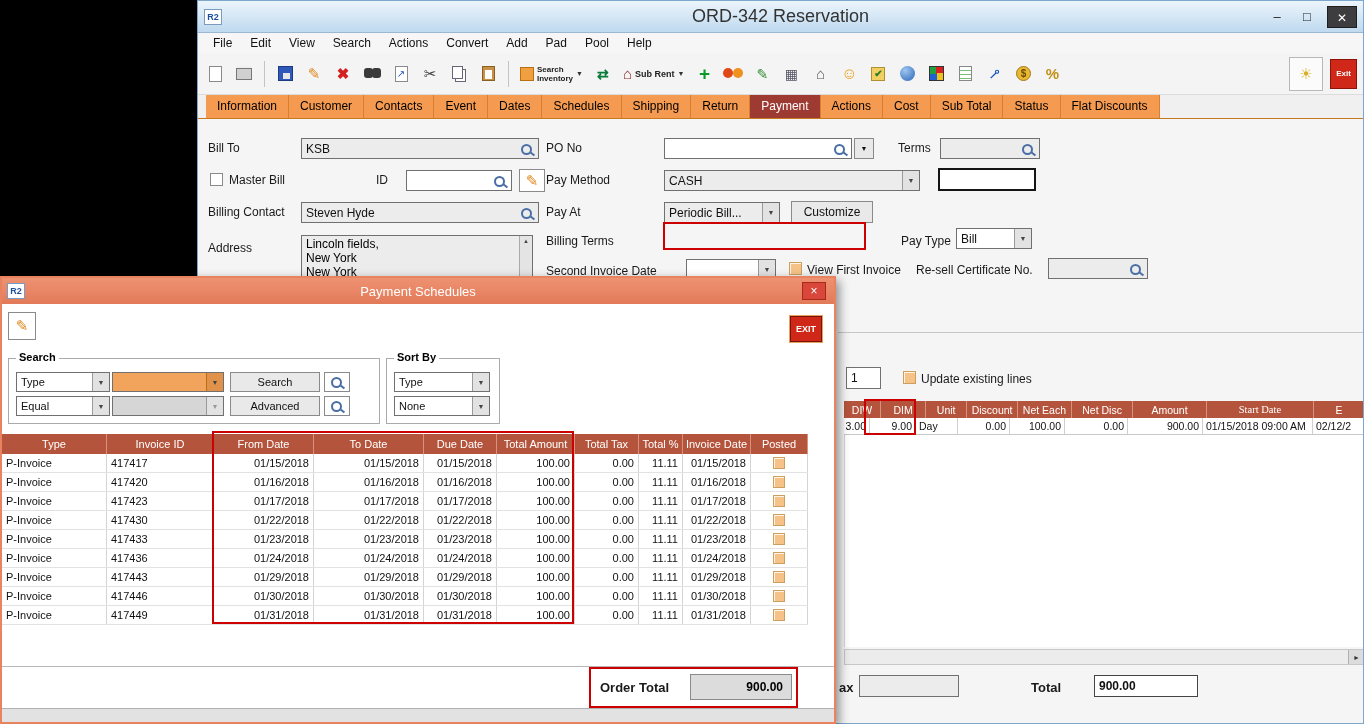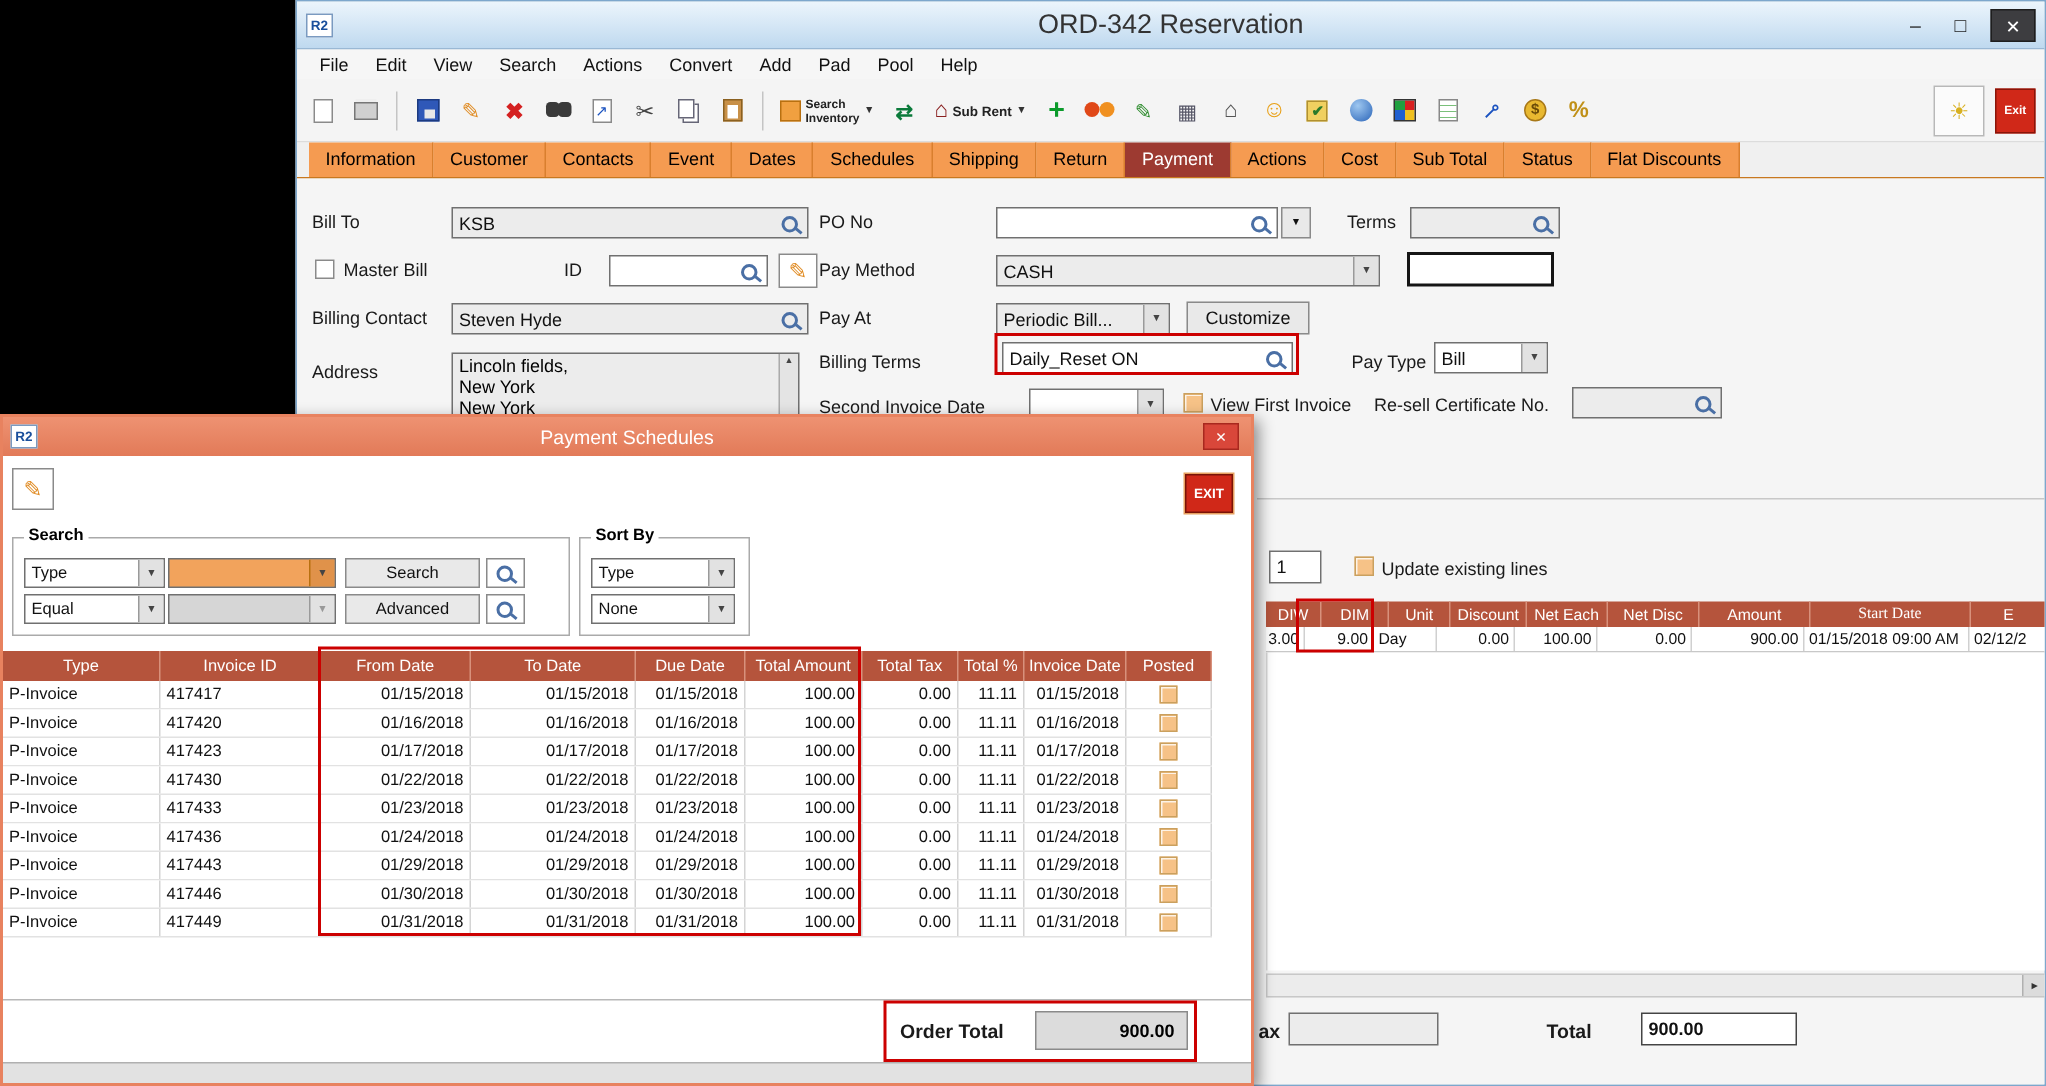--- a/index.html
+++ b/index.html
@@ -313,24 +313,20 @@
     <div class="addrbox" style="left:103px;top:234px;width:232px;height:58px">
       <div class="addrtext">Lincoln fields,
 New York
 New York</div>
       <div class="vscroll">
         <span class="sarr">▲</span>
         <span class="sarr">▼</span>
       </div>
     </div>
     <span class="lbl" style="left:348px;top:233px">Billing Terms</span>
-    <div class="inp" style="left:470px;top:227px;width:194px;height:22px">
-      <span class="val">Daily_Reset ON</span>
-      <span class="mag"></span>
-    </div>
     <span class="lbl" style="left:703px;top:233px">Pay Type</span>
     <div class="inp dd" style="left:758px;top:227px;width:76px;height:21px">
       <span class="val">Bill</span>
       <span class="arrow">▼</span>
     </div>
 
     <span class="lbl" style="left:348px;top:263px">Second Invoice Date</span>
     <div class="inp dd" style="left:488px;top:258px;width:90px;height:20px">
       <span class="val"></span>
       <span class="arrow">▼</span>

